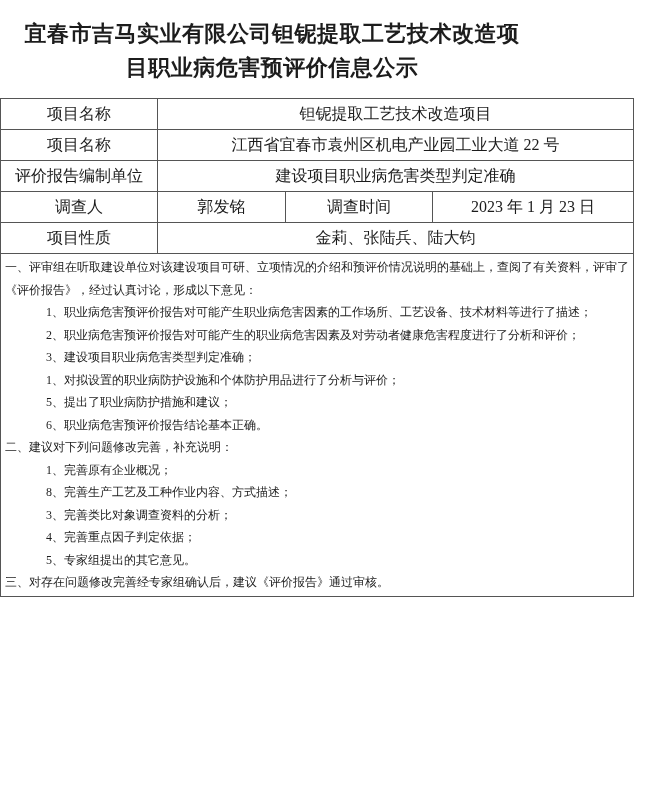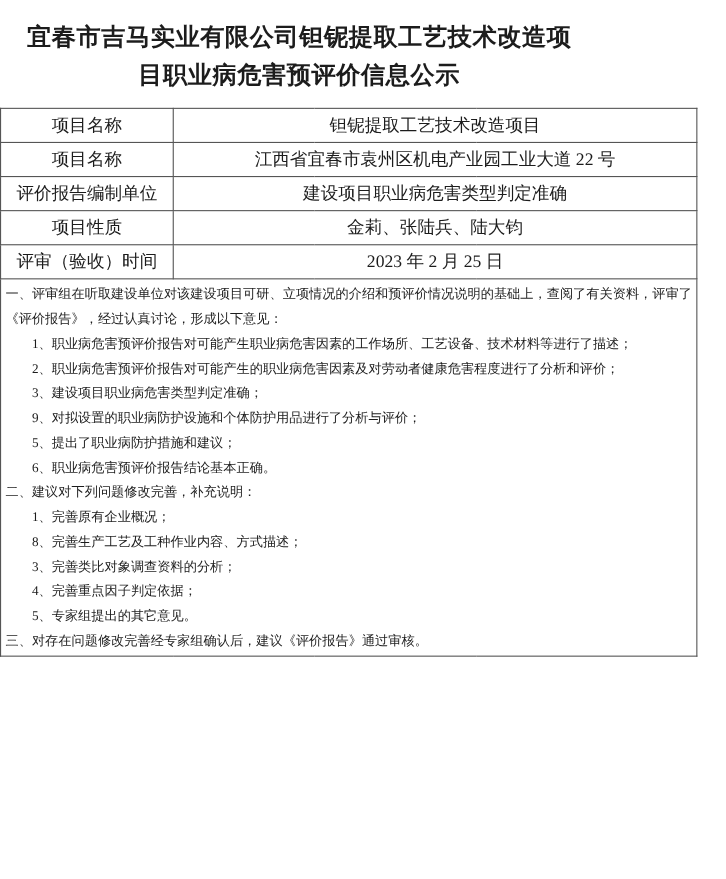--- a/index.html
+++ b/index.html
@@ -47,21 +47,21 @@
   td.opinion {
     padding: 4px 11px 36px 11px;
   }
   td.opinion p {
     margin: 0;
     font-size: 12px;
     line-height: 22.5px;
     text-align: left;
   }
   td.opinion p.sec { text-indent: 0; }
-  td.opinion p.item { text-indent: 2em; }
+  td.opinion p.item { text-indent: 2em; margin-left: 17px; }
 </style>
 </head>
 <body>
 
 <div class="page">
 
   <h1 class="title">宜春市吉马实业有限公司钽铌提取工艺技术改造项目职业病危害预评价信息公示</h1>
 
   <table class="info-table">
     <colgroup>
@@ -83,38 +83,40 @@
       <td class="val" colspan="3">江西省宜春市袁州区机电产业园工业大道 22 号</td>
     </tr>
 
 
     <tr>
       <td class="lbl">评价报告编制单位</td>
       <td class="val" colspan="3">建设项目职业病危害类型判定准确</td>
     </tr>
 
 
+    <tr>
+      <td class="lbl">调查人</td>
+      <td class="val">郭发铭</td>
+      <td class="lbl">调查时间</td>
+      <td class="val">2023 年 1 月 23 日</td>
+    </tr>
 
     <tr>
       <td class="lbl">项目性质</td>
       <td class="val" colspan="3">金莉、张陆兵、陆大钧</td>
     </tr>
 
-    <tr>
-      <td class="lbl">评审（验收）时间</td>
-      <td class="val" colspan="3">2023 年 2 月 25 日</td>
-    </tr>
 
     <tr>
       <td class="opinion" colspan="4">
         <p class="sec">一、评审组在听取建设单位对该建设项目可研、立项情况的介绍和预评价情况说明的基础上，查阅了有关资料，评审了《评价报告》，经过认真讨论，形成以下意见：</p>
         <p class="item">1、职业病危害预评价报告对可能产生职业病危害因素的工作场所、工艺设备、技术材料等进行了描述；</p>
         <p class="item">2、职业病危害预评价报告对可能产生的职业病危害因素及对劳动者健康危害程度进行了分析和评价；</p>
         <p class="item">3、建设项目职业病危害类型判定准确；</p>
-        <p class="item">9、对拟设置的职业病防护设施和个体防护用品进行了分析与评价；</p>
+        <p class="item">1、对拟设置的职业病防护设施和个体防护用品进行了分析与评价；</p>
         <p class="item">5、提出了职业病防护措施和建议；</p>
         <p class="item">6、职业病危害预评价报告结论基本正确。</p>
         <p class="sec">二、建议对下列问题修改完善，补充说明：</p>
         <p class="item">1、完善原有企业概况；</p>
         <p class="item">8、完善生产工艺及工种作业内容、方式描述；</p>
         <p class="item">3、完善类比对象调查资料的分析；</p>
         <p class="item">4、完善重点因子判定依据；</p>
         <p class="item">5、专家组提出的其它意见。</p>
         <p class="sec">三、对存在问题修改完善经专家组确认后，建议《评价报告》通过审核。</p>
       </td>

